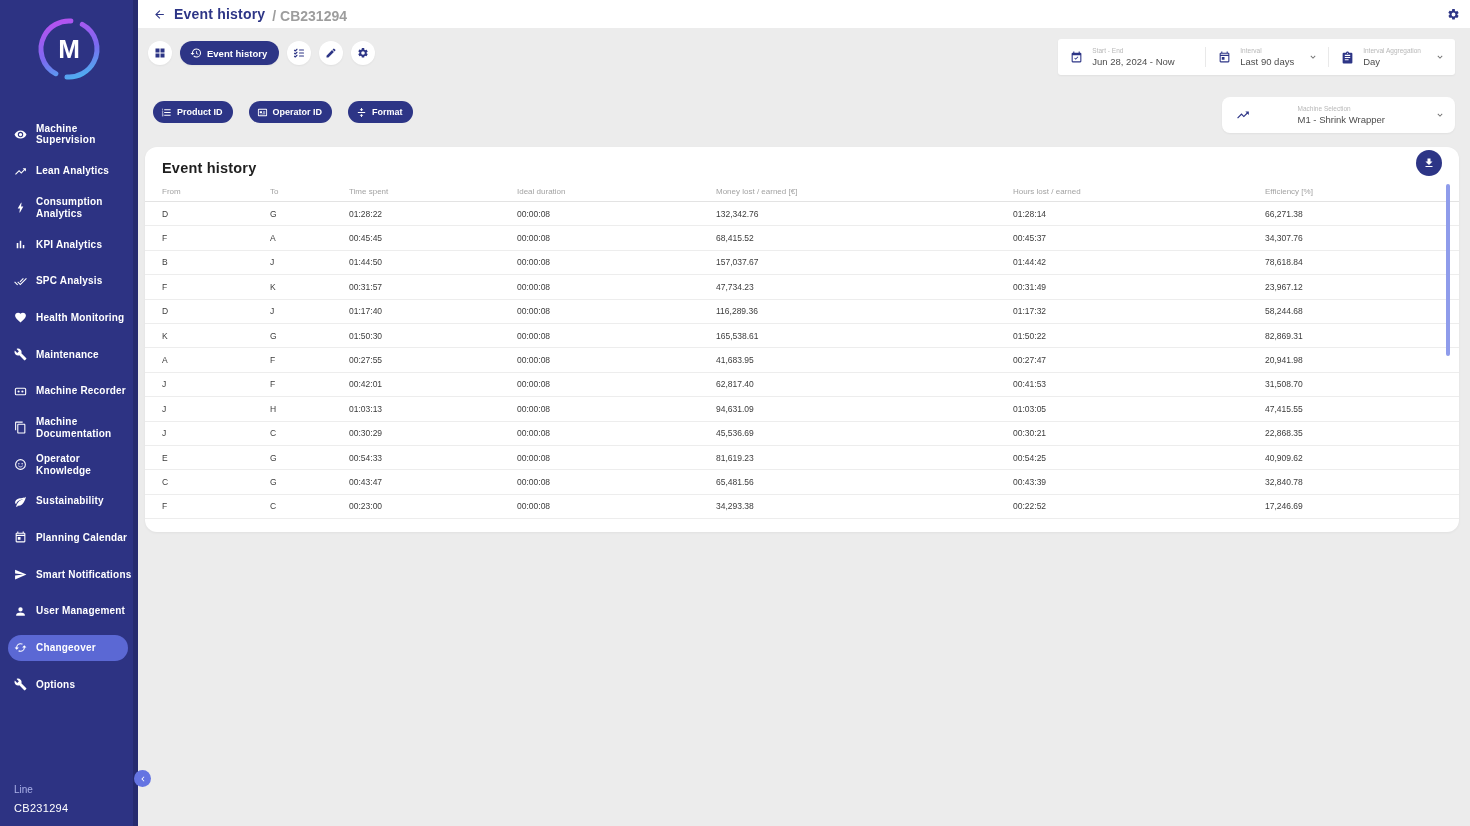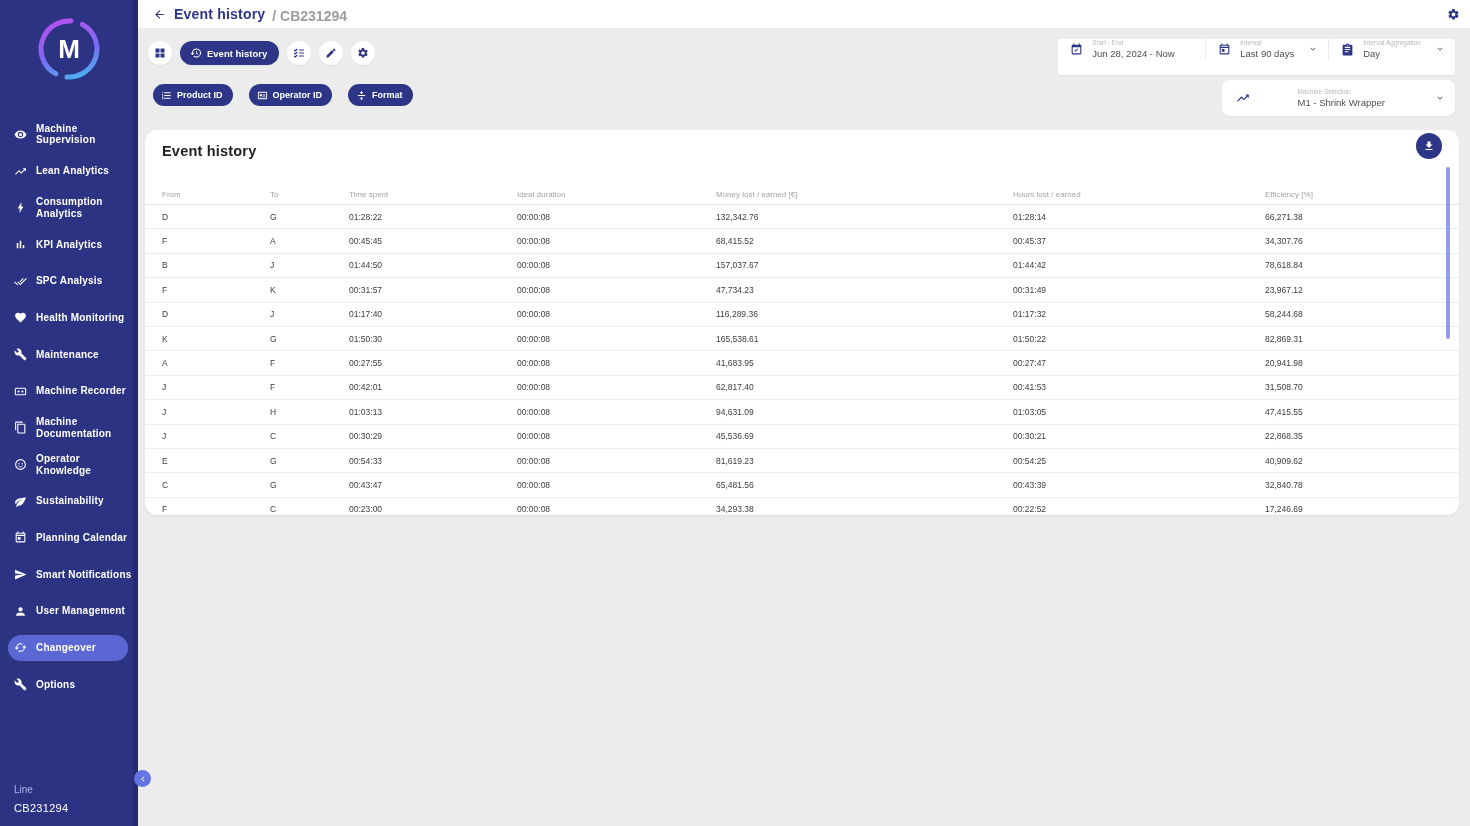--- a/index.html
+++ b/index.html
@@ -66,38 +66,38 @@
     height:24px; min-width:24px; border:none; border-radius:12px; background:#fff;
     color:var(--accent,#2d3586); display:flex; align-items:center; justify-content:center;
     cursor:pointer; padding:0; box-shadow:0 1px 2px rgba(0,0,0,.05);
   }
   .tool-btn .icn { width:12px; height:12px; }
   .tool-btn.selected {
     background:var(--accent,#2d3586); color:#fff; padding:0 12px 0 10px; gap:5px;
     font-size:9.5px; font-weight:700;
   }
   .picker-card {
-    background:#fff; border-radius:3px; height:36px; display:flex; align-items:flex-start;
+    background:#fff; border-radius:3px; height:36px; display:flex; align-items:center;
     box-shadow:0 1px 2px rgba(0,0,0,.05);
   }
   .picker { display:flex; align-items:center; padding:0 10px 0 12px; cursor:pointer; }
   .picker + .picker { border-left:1px solid #e9e9e9; }
   .picker .pic { display:flex; margin-right:9px; color:var(--accent,#2d3586); }
   .picker .pic .icn { width:13px; height:13px; }
   .picker-texts { display:flex; flex-direction:column; justify-content:center; }
   .picker-label { font-size:6.5px; color:#b8b8b8; margin-bottom:2px; white-space:nowrap; }
   .picker-value { font-size:9.5px; color:#4d4d4d; white-space:nowrap; }
   .picker .chev { display:flex; margin-left:14px; color:#6f6f6f; }
   .picker .chev .icn { width:10px; height:10px; }
   .picker.w-start { min-width:147px; }
   .picker.w-int  { min-width:113px; }
   .picker.w-agg  { min-width:110px; }
 
   
-  .filter-row { display:flex; justify-content:space-between; align-items:flex-start; margin:9px 15px 0 15px; }
+  .filter-row { display:flex; justify-content:space-between; align-items:flex-start; margin:26px 15px 0 15px; }
   .filters { display:flex; gap:16px; }
   .filter-pill {
     height:22px; border:none; border-radius:11px; background:var(--accent,#2d3586);
     color:#fff; display:flex; align-items:center; gap:5px; padding:0 10px 0 8px;
     font-size:9px; font-weight:700; cursor:pointer; font-family:inherit;
   }
   .filter-pill .icn { width:11px; height:11px; }
   .machine-card {
     background:#fff; border-radius:8px; height:36px; display:flex; align-items:center;
     padding:0 10px 0 14px; margin-top:-4px; min-width:144px;
@@ -115,21 +115,21 @@
     box-shadow:0 1px 3px rgba(0,0,0,.05);
   }
   .table-title-row { display:flex; align-items:center; height:26px; padding:0 17px; }
   .table-title { font-size:14.5px; font-weight:800; color:#1f1f1f; letter-spacing:.2px; }
   .download-btn {
     position:absolute; top:3px; right:17px; width:26px; height:26px; border-radius:50%;
     border:none; background:var(--accent,#2d3586); color:#fff;
     display:flex; align-items:center; justify-content:center; cursor:pointer;
   }
   .download-btn .icn { width:12px; height:12px; }
-  .tbl { margin-top:20px; }
+  .tbl { margin-top:0; }
   .trow {
     display:grid; grid-template-columns:108px 79px 168px 199px 297px 252px 1fr;
     align-items:center; padding:0 24px 0 17px;
   }
   .trow span { white-space:nowrap; overflow:hidden; }
   .thead { height:21px; font-size:8px; color:#a3a3a3; border-bottom:1px solid #e3e3e3; }
   .tdata { height:24.4px; font-size:8.5px; color:#3c3c3c; border-bottom:1px solid #ededed; }
   .scroll-thumb {
     position:absolute; right:9px; top:37px; width:4px; height:172px;
     border-radius:2px; background:var(--scrollbar,#8f9ceb);

